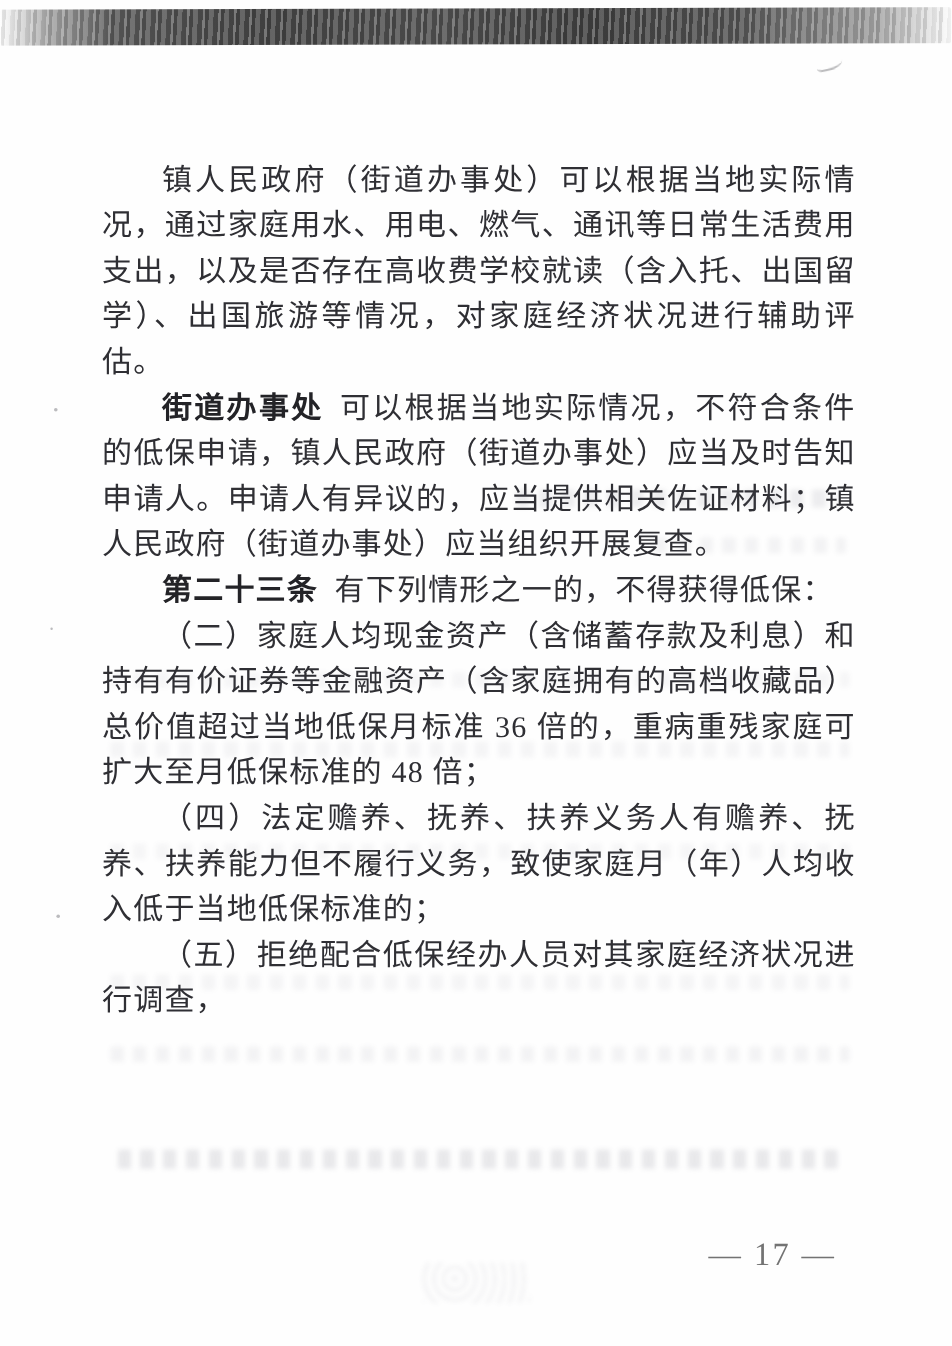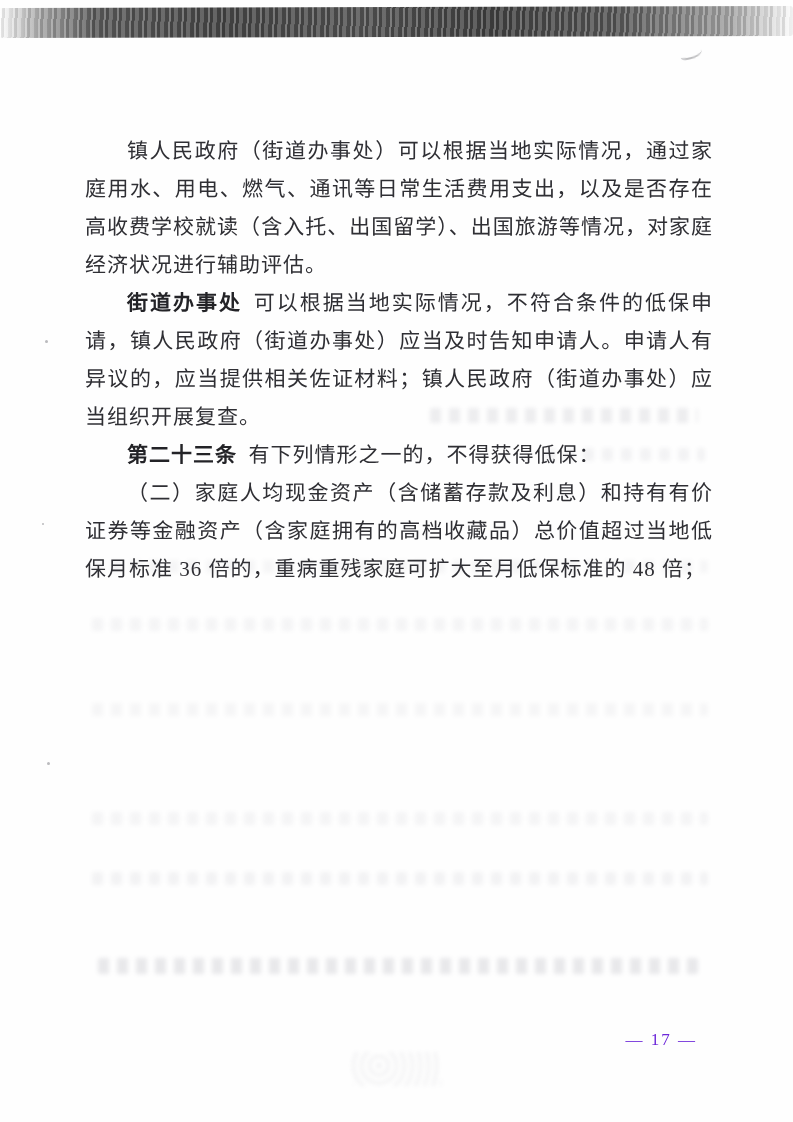--- a/index.html
+++ b/index.html
@@ -51,43 +51,43 @@
     border-bottom: 2px solid rgba(110,110,115,0.45);
     border-radius: 0 0 60% 30%;
     transform: rotate(-12deg);
     filter: blur(0.5px);
   }
   .content {
     position: absolute;
     left: 85px;
     top: 132px;
     width: 628px;
-    font-size: 21px;
+    font-size: 25px;
     line-height: 38px;
     color: #2f2f34;
     letter-spacing: 1px;
     text-align: justify;
   }
   .para {
     margin: 0;
     text-indent: 2em;
   }
   .pfx {
     font-weight: 700;
     color: #232327;
     margin-right: 0.55em;
   }
   .pfx:empty { display: none; }
   .footer {
     position: absolute;
     top: 1030px;
     right: 96px;
-    font-size: 17px;
+    font-size: 27px;
     letter-spacing: 2px;
-    color: #6d28d9;
+    color: #737373;
   }
   
   .ghost {
     position: absolute;
     border-radius: 2px;
     background: repeating-linear-gradient(90deg,
       #69697a 0 11px, transparent 11px 19px);
     filter: blur(2px);
     pointer-events: none;
   }
@@ -120,20 +120,22 @@
 <div class="page">
 
   <div class="scan-band"></div>
   <div class="pencil-mark"></div>
 
   <div class="content">
     <p class="para"><span>镇人民政府（街道办事处）可以根据当地实际情况，通过家庭用水、用电、燃气、通讯等日常生活费用支出，以及是否存在高收费学校就读（含入托、出国留学）、出国旅游等情况，对家庭经济状况进行辅助评估。</span></p>
     <p class="para"><span class="pfx">街道办事处</span><span>可以根据当地实际情况，不符合条件的低保申请，镇人民政府（街道办事处）应当及时告知申请人。申请人有异议的，应当提供相关佐证材料；镇人民政府（街道办事处）应当组织开展复查。</span></p>
     <p class="para"><span class="pfx">第二十三条</span><span>有下列情形之一的，不得获得低保：</span></p>
     <p class="para"><span>（二）家庭人均现金资产（含储蓄存款及利息）和持有有价证券等金融资产（含家庭拥有的高档收藏品）总价值超过当地低保月标准 36 倍的，重病重残家庭可扩大至月低保标准的 48 倍；</span></p>
+    <p class="para"><span>（四）法定赡养、抚养、扶养义务人有赡养、抚养、扶养能力但不履行义务，致使家庭月（年）人均收入低于当地低保标准的；</span></p>
+    <p class="para"><span>（五）拒绝配合低保经办人员对其家庭经济状况进行调查，</span></p>
   </div>
 
   <div class="ghost g1"></div>
   <div class="ghost g2"></div>
   <div class="ghost g3"></div>
   <div class="ghost g4"></div>
   <div class="ghost g5"></div>
   <div class="ghost g6"></div>
   <div class="ghost g7"></div>
   <div class="ghost g8"></div>

